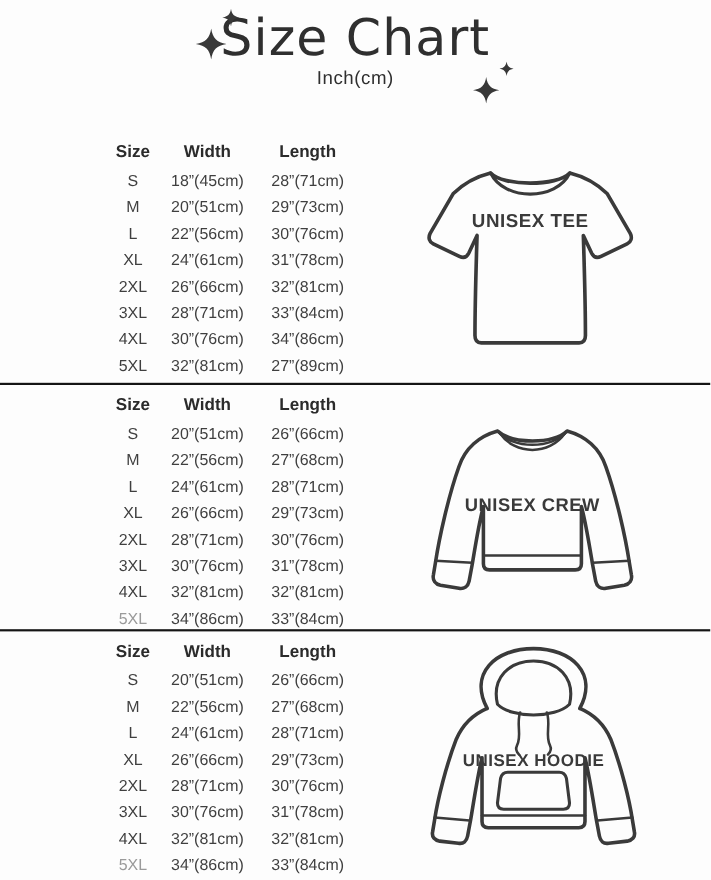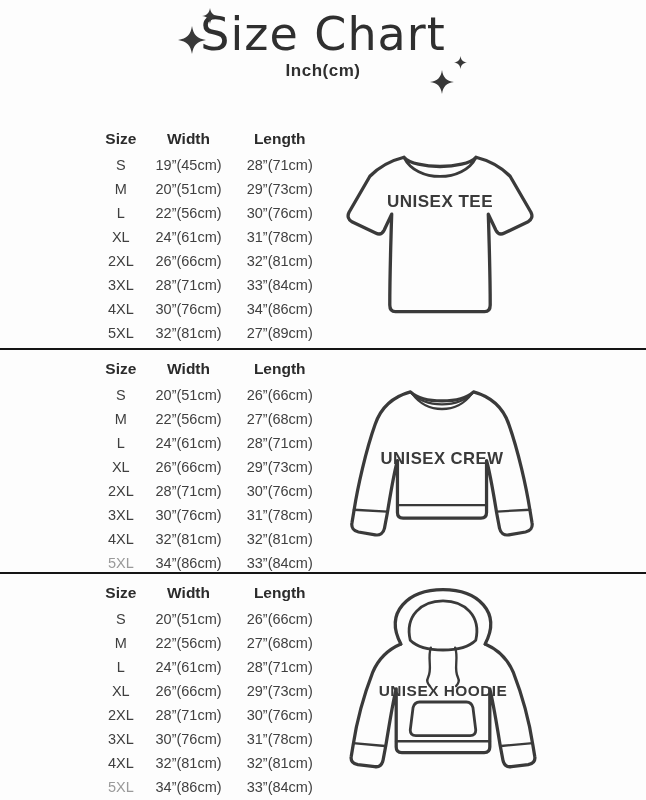--- a/index.html
+++ b/index.html
@@ -9,30 +9,30 @@
     font-family:"Liberation Sans", sans-serif;
   }
   
   .header { position:relative; height:120px; text-align:center; }
   .title {
     display:inline-block; padding-top:8px;
     font-family:"DejaVu Sans", sans-serif; font-weight:normal;
     font-size:46px; line-height:52px; color:#2f2f2f; letter-spacing:1px;
   }
   .subtitle {
-    font-weight:bold; font-size:17px; color:#2f2f2f; margin-top:1px; letter-spacing:0.5px;
+    font-weight:normal; font-size:17px; color:#2f2f2f; margin-top:1px; letter-spacing:0.5px;
   }
   .sparkle { position:absolute; }
   .sparkle svg { display:block; }
   .sp-left-big   { left:178px; top:26px; }
   .sp-left-small { left:202px; top:8px;  }
   .sp-right-big  { left:430px; top:70px; }
   .sp-right-small{ left:454px; top:56px; }
   
-  .section { display:flex; box-sizing:border-box; }
+  .section { display:flex; box-sizing:border-box;gap:42px; }
   .section-1 { height:228px; }
   .section-2 { height:224px; border-top:2.5px solid #151515; }
   .section-3 { height:228px; border-top:2.5px solid #151515; }
   .table-wrap { width:326px; box-sizing:border-box; padding:8px 0 0 98px; }
   table { border-collapse:collapse; table-layout:fixed; }
   col.c-size   { width:52px; }
   col.c-width  { width:100px; }
   col.c-length { width:104px; }
   th {
     font-size:15.5px; font-weight:bold; color:#2b2b2b;
@@ -89,21 +89,21 @@
             <col class="c-length">
           </colgroup>
         <tbody>
             <tr>
           <th>Size</th>
           <th>Width</th>
           <th>Length</th>
         </tr>
         <tr>
               <td>S</td>
-              <td>19”(45cm)</td>
+              <td>18”(45cm)</td>
               <td>28”(71cm)</td>
             </tr>
         <tr>
               <td>M</td>
               <td>20”(51cm)</td>
               <td>29”(73cm)</td>
             </tr>
         <tr>
               <td>L</td>
               <td>22”(56cm)</td>

